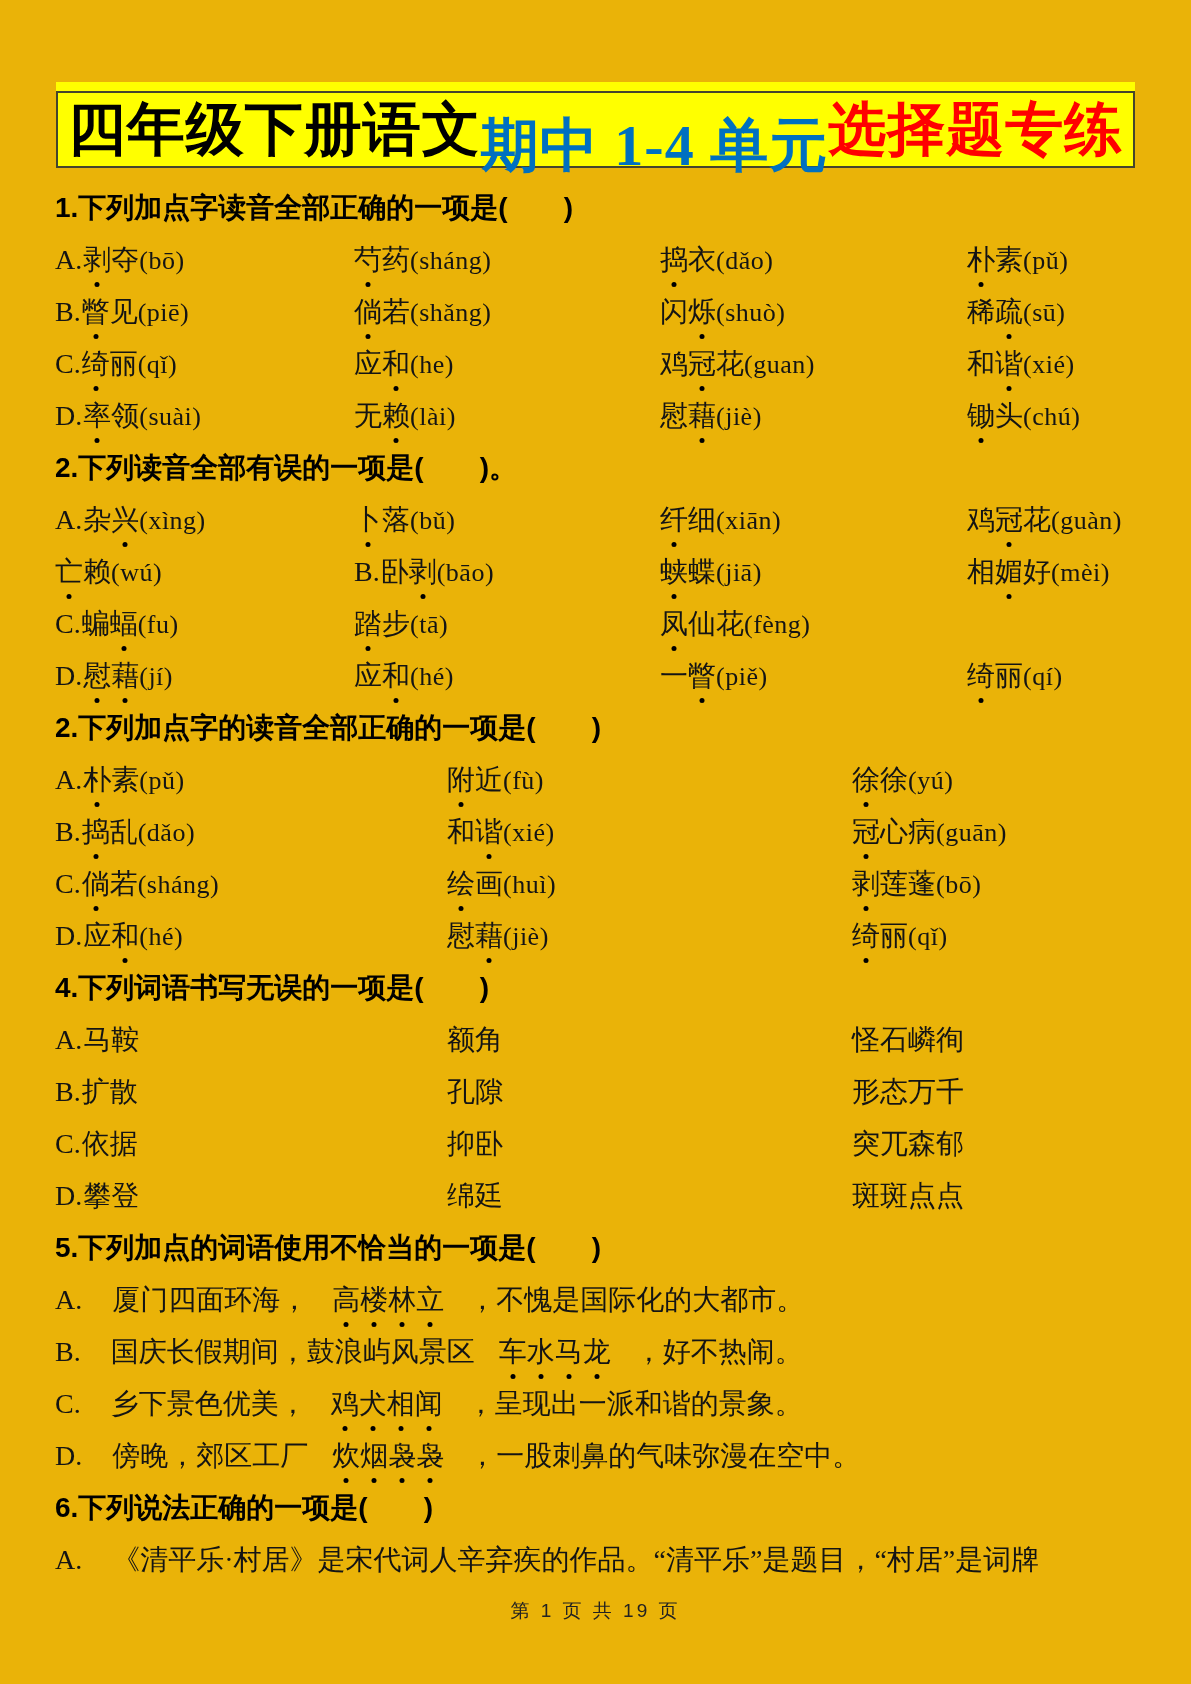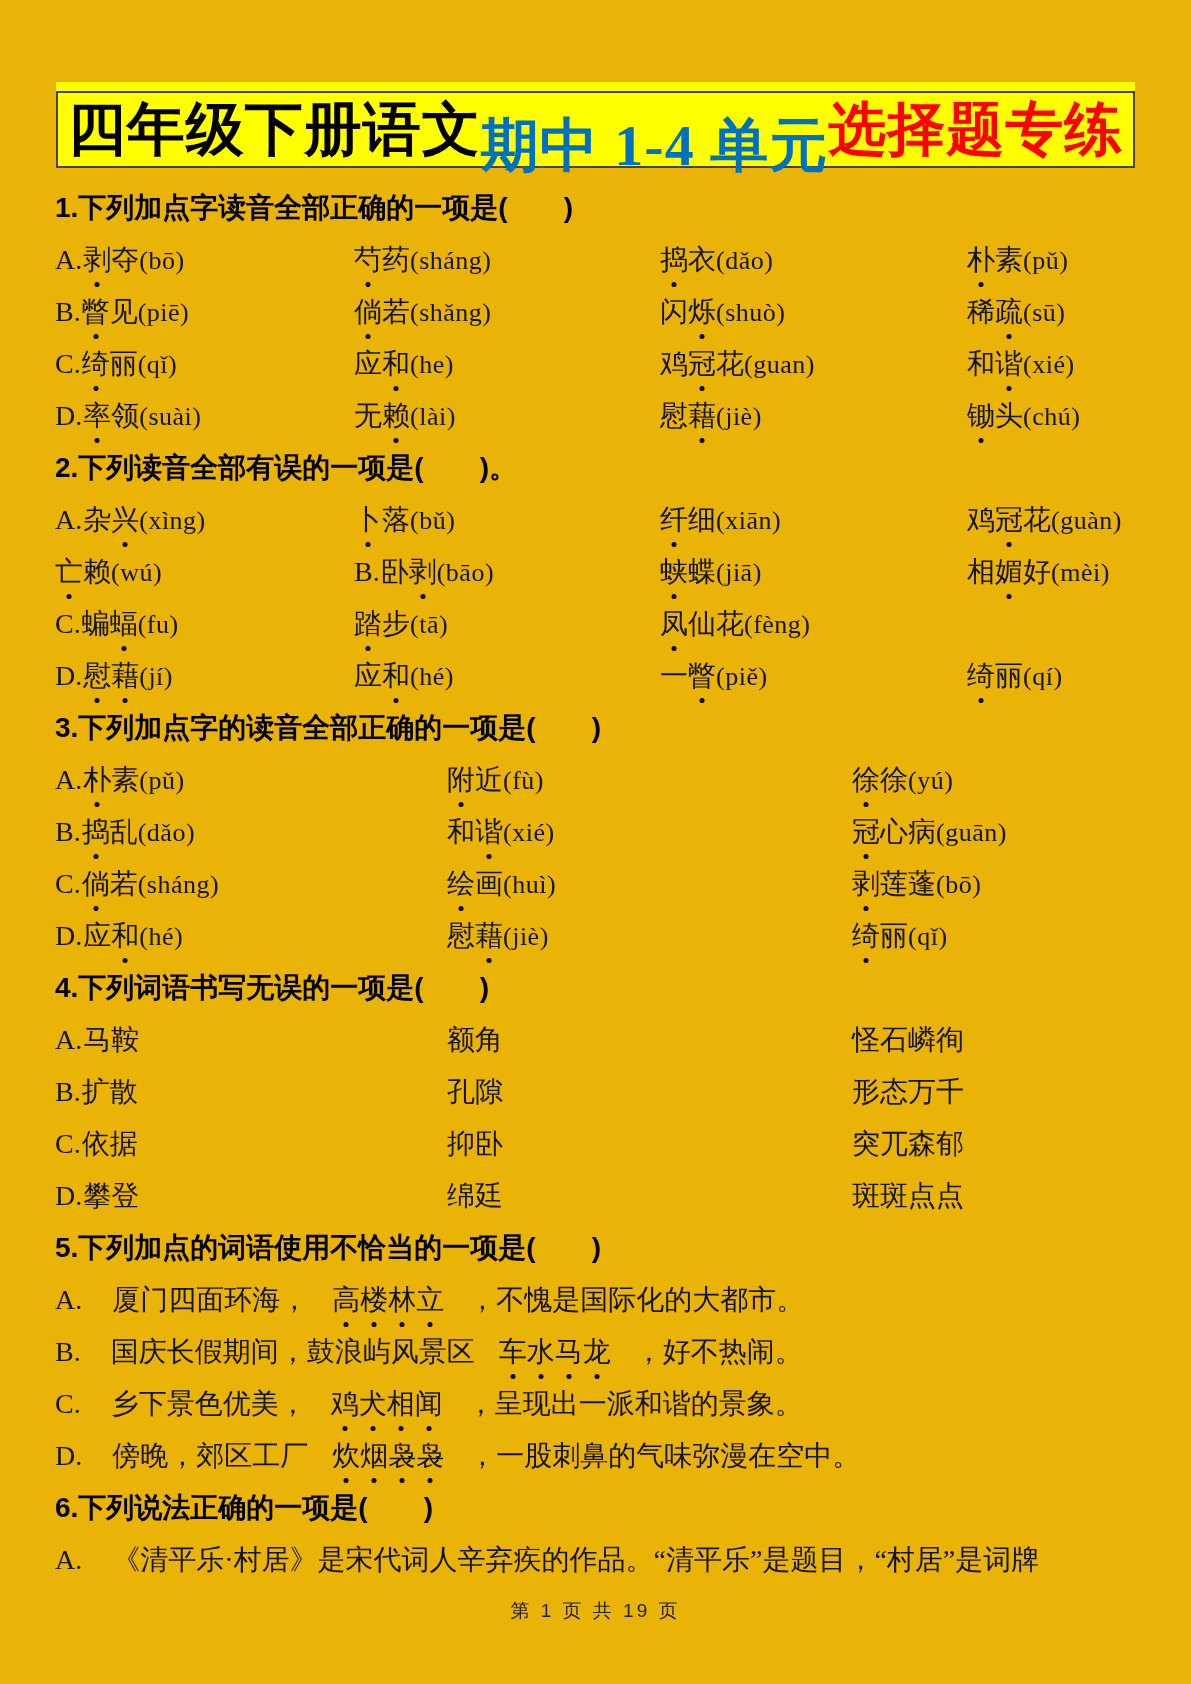--- a/index.html
+++ b/index.html
@@ -86,21 +86,21 @@
         <span class="cell"><span class="lab">C.</span><span class="word"><span class="ch">蝙</span><span class="ch dot">蝠</span></span><span class="py">(fu)</span></span>
         <span class="cell"><span class="word"><span class="ch dot">踏</span><span class="ch">步</span></span><span class="py">(tā)</span></span>
         <span class="cell"><span class="word"><span class="ch dot">凤</span><span class="ch">仙</span><span class="ch">花</span></span><span class="py">(fèng)</span></span>
       </div>
       <div class="row g4">
         <span class="cell"><span class="lab">D.</span><span class="word"><span class="ch dot">慰</span><span class="ch dot">藉</span></span><span class="py">(jí)</span></span>
         <span class="cell"><span class="word"><span class="ch">应</span><span class="ch dot">和</span></span><span class="py">(hé)</span></span>
         <span class="cell"><span class="word"><span class="ch">一</span><span class="ch dot">瞥</span></span><span class="py">(piě)</span></span>
         <span class="cell"><span class="word"><span class="ch dot">绮</span><span class="ch">丽</span></span><span class="py">(qí)</span></span>
       </div>
-      <div class="q-heading">3.下列加点字的读音全部正确的一项是(　　)</div>
+      <div class="q-heading">2.下列加点字的读音全部正确的一项是(　　)</div>
       <div class="row g3">
         <span class="cell"><span class="lab">A.</span><span class="word"><span class="ch dot">朴</span><span class="ch">素</span></span><span class="py">(pǔ)</span></span>
         <span class="cell"><span class="word"><span class="ch dot">附</span><span class="ch">近</span></span><span class="py">(fù)</span></span>
         <span class="cell"><span class="word"><span class="ch dot">徐</span><span class="ch">徐</span></span><span class="py">(yú)</span></span>
       </div>
       <div class="row g3">
         <span class="cell"><span class="lab">B.</span><span class="word"><span class="ch dot">捣</span><span class="ch">乱</span></span><span class="py">(dǎo)</span></span>
         <span class="cell"><span class="word"><span class="ch">和</span><span class="ch dot">谐</span></span><span class="py">(xié)</span></span>
         <span class="cell"><span class="word"><span class="ch dot">冠</span><span class="ch">心</span><span class="ch">病</span></span><span class="py">(guān)</span></span>
       </div>

